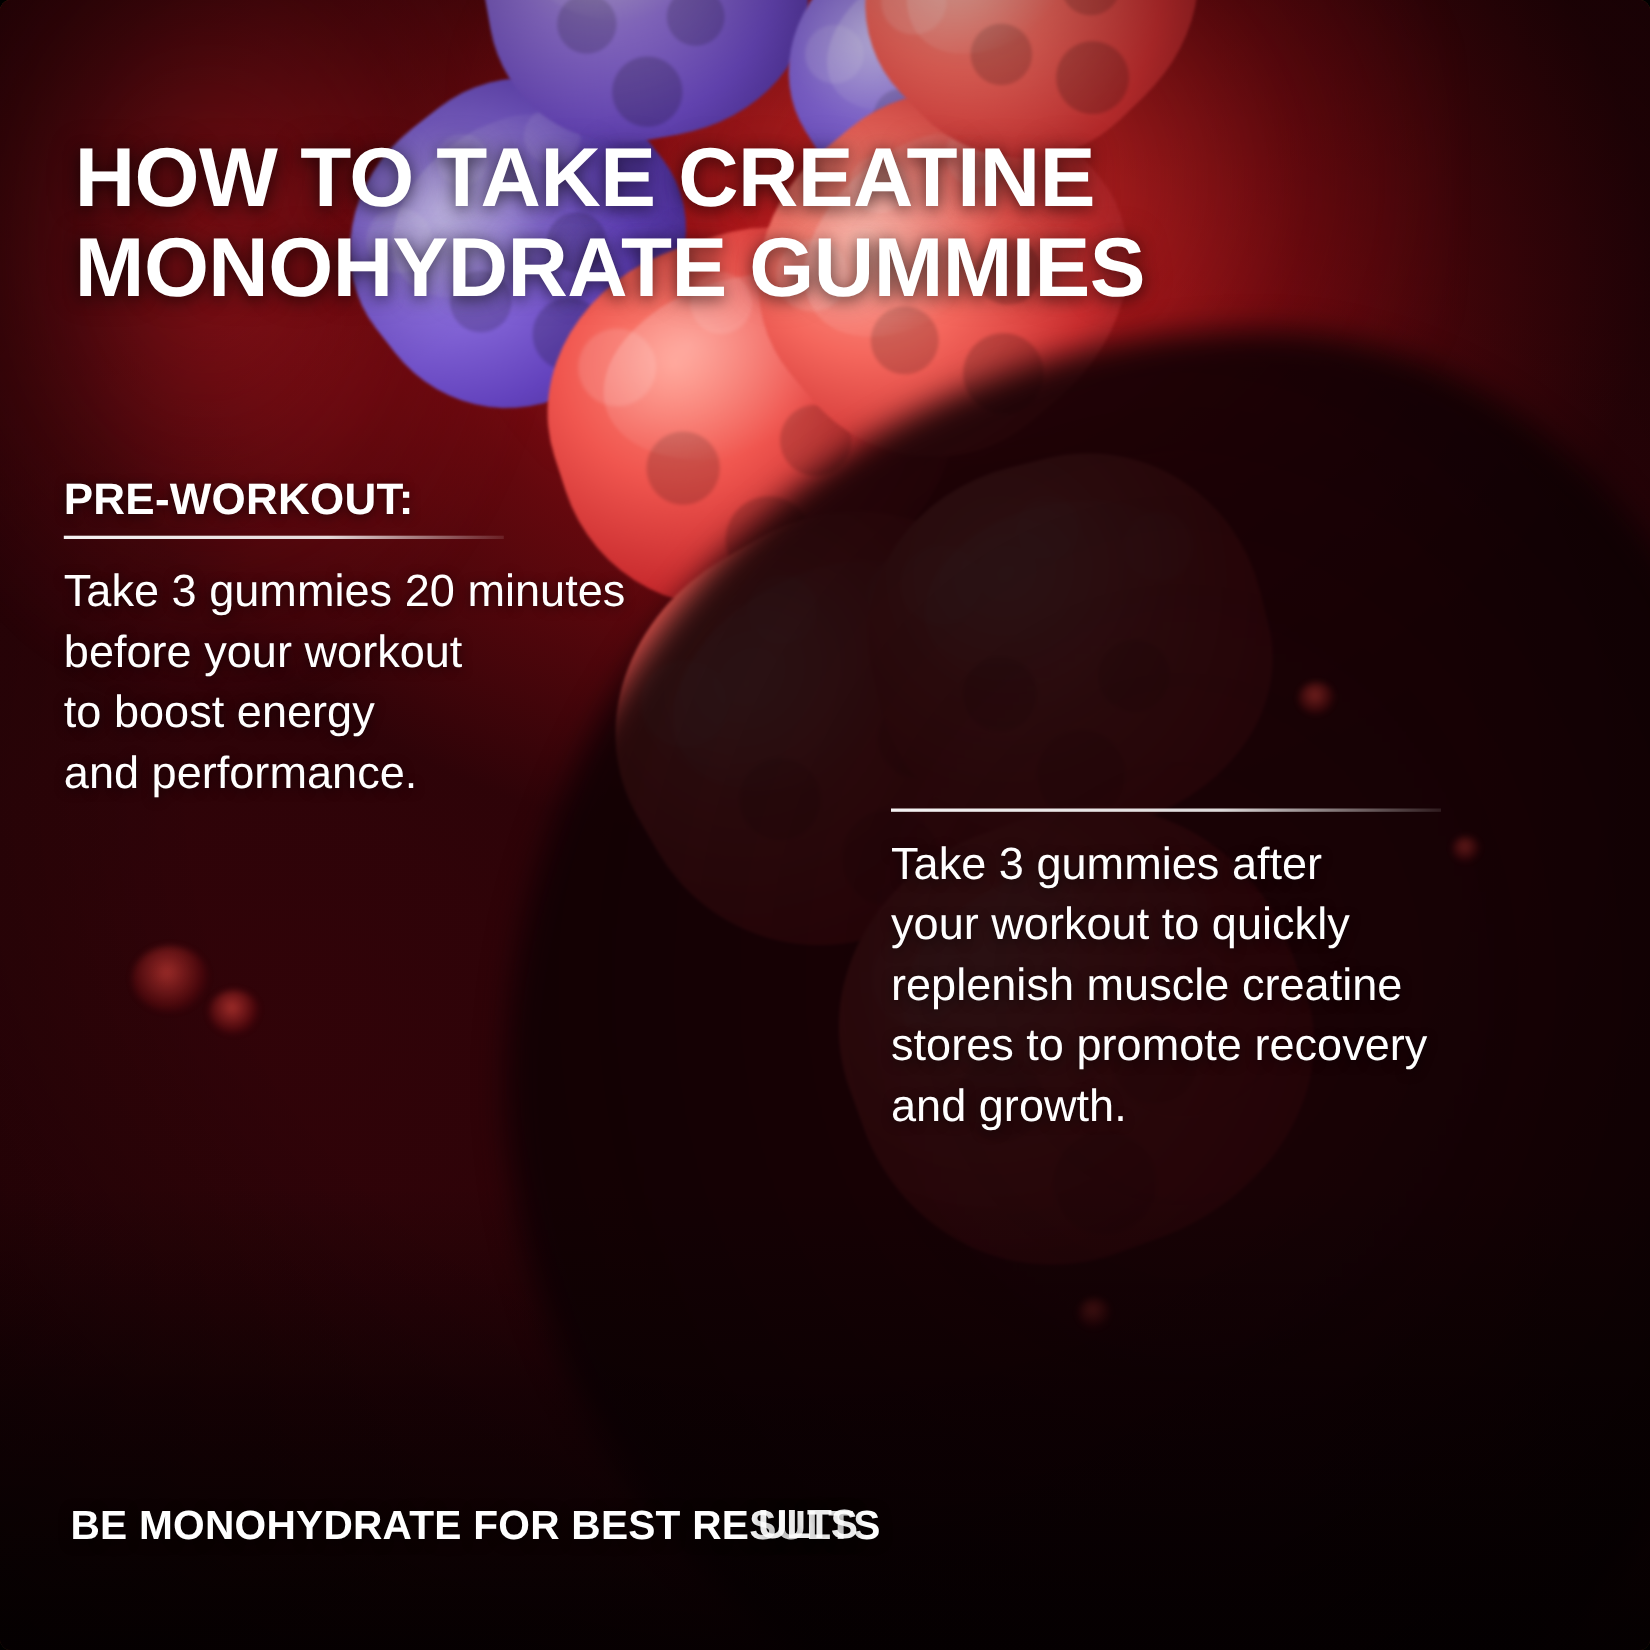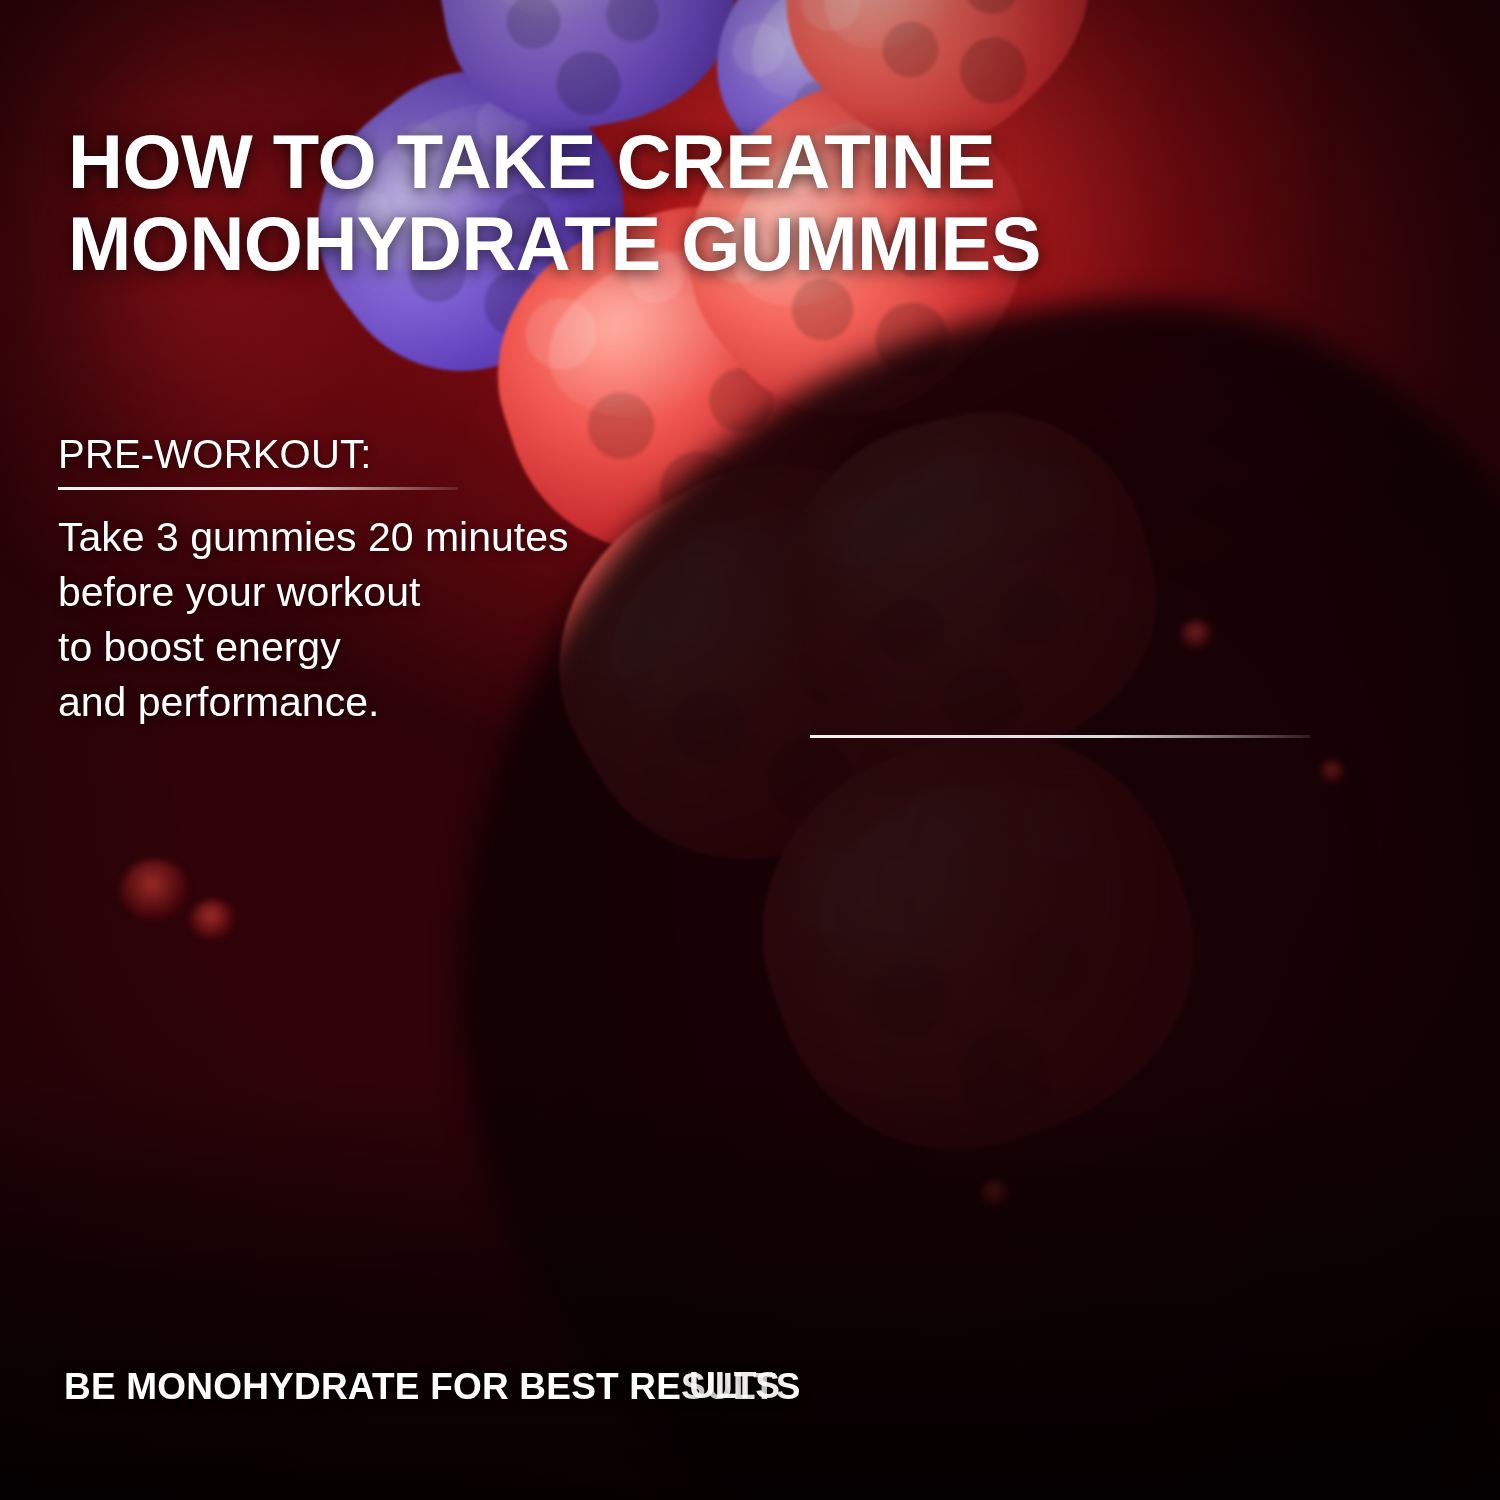--- a/index.html
+++ b/index.html
@@ -9,20 +9,21 @@
   }
   body {
     font-family: "Liberation Sans", sans-serif;
   }
   #poster {
     position: relative;
     width: 1500px;
     height: 1500px;
     overflow: hidden;
     background: #4d7c0f;
+    border-radius: 10px;
   }
 
   
   .bg-base {
     position: absolute;
     inset: 0;
     background:
       radial-gradient(ellipse 60% 45% at 52% 16%, rgba(196,24,30,0.95) 0%, rgba(120,10,16,0.75) 45%, rgba(45,3,8,0.9) 80%),
       radial-gradient(ellipse 55% 50% at 18% 62%, rgba(90,6,12,0.85) 0%, rgba(35,2,6,0.95) 70%),
       linear-gradient(160deg, #4d0309 0%, #2a0206 38%, #150103 70%, #0a0002 100%);
@@ -128,21 +129,21 @@
   }
   .headline .l1 { display: block; }
   .headline .l2 { display: block; }
 
   .block { position: absolute; }
   .block-pre  { left: 58px;  top: 432px;  width: 700px; }
   .block-post { left: 810px; top: 735px;  width: 660px; }
 
   .block-title {
     font-size: 40px;
-    font-weight: normal;
+    font-weight: bold;
     letter-spacing: 0.2px;
     text-shadow: 0 2px 10px rgba(0,0,0,0.6);
     margin: 0 0 10px 0;
   }
   .rule {
     height: 3px;
     background: linear-gradient(to right, rgba(255,255,255,0.95) 0%, rgba(255,255,255,0.85) 60%, rgba(255,255,255,0.10) 100%);
     margin-bottom: 20px;
   }
   .rule-pre  { width: 400px; }
@@ -246,20 +247,25 @@
       <div class="block-title">PRE-WORKOUT:</div>
       <div class="rule rule-pre"></div>
       <div class="block-body">Take 3 gummies 20 minutes
 before your workout
 to boost energy
 and performance.</div>
     </div>
 
     <div class="block block-post">
       <div class="rule rule-post"></div>
+      <div class="block-body">Take 3 gummies after
+your workout to quickly
+replenish muscle creatine
+stores to promote recovery
+and growth.</div>
     </div>
 
     <div class="footer">
       <span class="fl">
         <span>BE MONOHYDRATE FOR BEST RE</span><span class="glitch"><span>SULTS</span><span class="ghost">ULTS</span></span>
       </span>
     </div>
 
   </div>
 </div>

